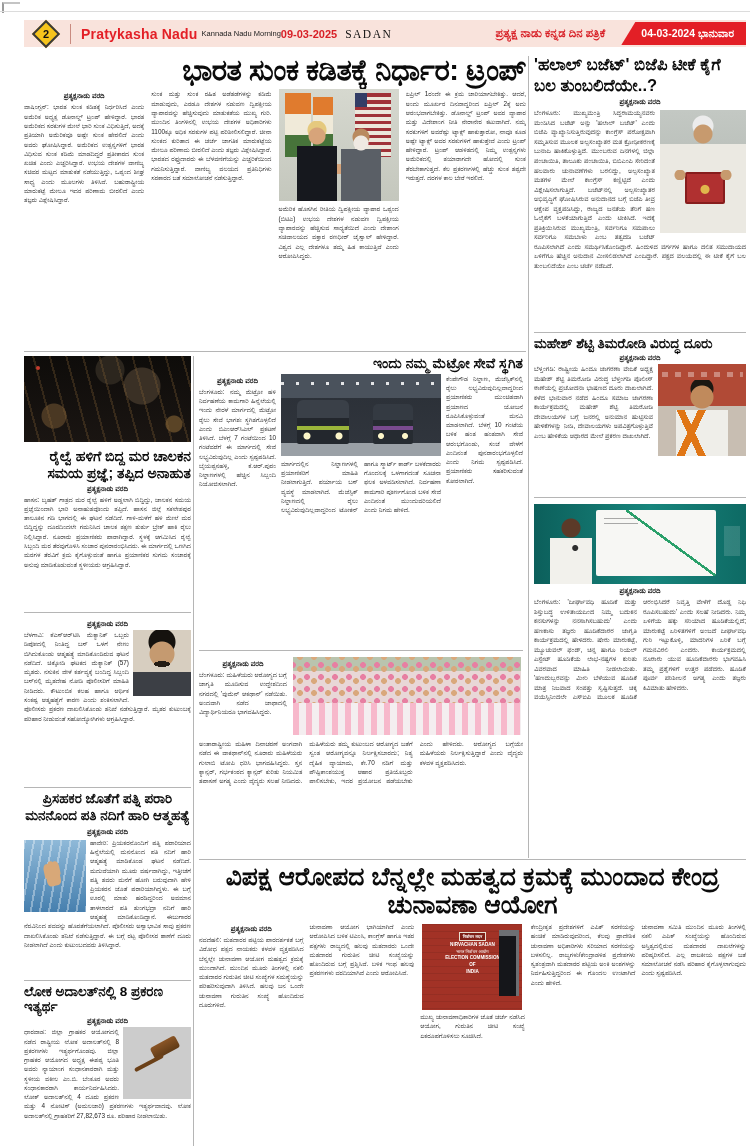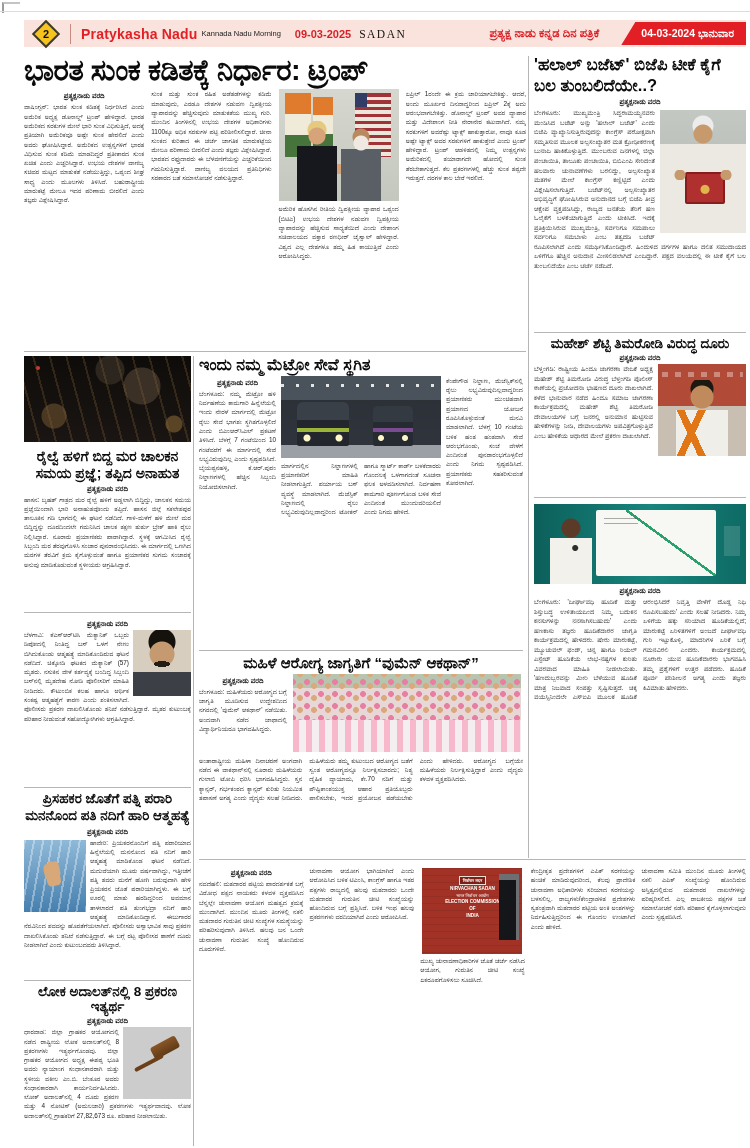--- a/index.html
+++ b/index.html
@@ -11,35 +11,35 @@
 
   
   .mast{position:absolute;left:24px;top:20px;width:722px;height:27px;background:#f9e3dc;
         display:flex;align-items:center;}
   .diamond{width:16px;height:16px;background:#f6c41c;border:2px solid #3a3a3a;
         transform:rotate(45deg);margin-left:12px;display:flex;align-items:center;justify-content:center;flex:0 0 auto;}
   .diamond span{transform:rotate(-45deg);font-weight:bold;font-size:11px;color:#111;}
   .mast-sep{width:1px;height:20px;background:#c98b80;margin:0 10px 0 14px;}
   .brand{color:#e31f26;font-weight:800;font-size:14px;letter-spacing:.2px;white-space:nowrap;}
   .brand-sub{color:#222;font-size:7.5px;margin-left:4px;white-space:nowrap;}
-  .mast-date{color:#d81f26;font-weight:700;font-size:11px;margin-left:14px;white-space:nowrap;}
+  .mast-date{color:#d81f26;font-weight:700;font-size:11px;white-space:nowrap;}
   .mast-day{font-family:"Liberation Serif",serif;font-size:11.5px;letter-spacing:1.5px;margin-left:8px;color:#111;white-space:nowrap;}
   .mast-fill{flex:1;}
-  .kn-title{color:#d81f26;font-weight:800;font-size:11.5px;white-space:nowrap;margin-right:22px;}
+  .kn-title{color:#d81f26;font-weight:800;font-size:11.5px;white-space:nowrap;margin-right:16px;}
   .ribbon{background:#e31f26;color:#fff;font-weight:bold;font-size:10.5px;
         padding:5px 12px 5px 20px;clip-path:polygon(14px 0,100% 0,100% 100%,0 100%);white-space:nowrap;}
 
   
   .art{position:absolute;overflow:hidden;}
   .hl{font-weight:800;color:#0b0b0b;line-height:1.12;margin:0;}
-  .hl-main{font-size:29px;text-align:left;letter-spacing:-.5px;}
+  .hl-main{font-size:29px;text-align:right;letter-spacing:-.5px;}
   .hl-xl{font-size:25px;text-align:center;}
-  .hl-lg{font-size:16px;text-align:left;}
+  .hl-lg{font-size:14px;text-align:right;}
   .hl-md{font-size:16px;text-align:center;}
-  .hl-sm{font-size:13.5px;text-align:center;}
+  .hl-sm{font-size:13.5px;}
   .byline{text-align:center;font-weight:bold;font-size:7px;color:#111;margin:3px 0 2px 0;}
   .body-txt{font-size:6.4px;line-height:1.45;text-align:justify;color:#1c1c1c;margin:0;}
   .cols{display:flex;gap:7px;}
   .col{flex:1;min-width:0;}
   .vline{position:absolute;width:1px;background:#b5b5b5;}
   .hline{position:absolute;height:1px;background:#b5b5b5;}
 
   
   .ph{position:relative;overflow:hidden;background:#ccc;}
   .ph-trump{width:100%;height:112px;margin-bottom:3px;
@@ -156,21 +156,21 @@
   .ph-eci::after{content:"";position:absolute;right:3px;top:6px;width:20px;height:66px;
     background:linear-gradient(#15161a,#15161a) no-repeat 0 0/100% 100%,#15161a;
     box-shadow:inset -3px 6px 0 #6d6f73;}
   .eci-sign{display:inline-block;margin-top:3px;background:#7d1f16;color:#fff;font-size:4px;
     padding:1px 3px;border:1px solid #e8e0d2;font-weight:bold;}
   .eci-line{color:#fff;font-weight:bold;font-size:4.6px;line-height:1.5;}
   .eci-line.hindi{font-size:4.2px;font-weight:normal;}
 
   
   .halal-hl{font-size:16.5px;text-align:left;line-height:1.25;}
-  .rail-hl{font-size:14px;text-align:center;line-height:1.2;}
+  .rail-hl{font-size:14px;text-align:right;line-height:1.2;}
   .elope-hl{font-size:13.5px;text-align:center;line-height:1.25;}
   .metro-mid{width:160px;flex:0 0 auto;}
   .metro-side{width:78px;flex:1;}
   .twocol{columns:2;column-gap:6px;}
   .threecol{columns:3;column-gap:7px;}
 </style>
 </head>
 <body>
 
 <div class="page">
@@ -279,21 +279,20 @@
       </div>
       <div class="metro-side">
         <p class="body-txt">ಕೆಂಪೇಗೌಡ ನಿಲ್ದಾಣ, ಮೆಜೆಸ್ಟಿಕ್‌ನಲ್ಲಿ ರೈಲು ಲಭ್ಯವಿರುವುದಿಲ್ಲವಾದ್ದರಿಂದ ಪ್ರಯಾಣಿಕರು ಮುಂಚಿತವಾಗಿ ಪ್ರಯಾಣದ ಯೋಜನೆ ರೂಪಿಸಿಕೊಳ್ಳುವಂತೆ ಮನವಿ ಮಾಡಲಾಗಿದೆ. ಬೆಳಗ್ಗೆ 10 ಗಂಟೆಯ ಬಳಿಕ ಹಂತ ಹಂತವಾಗಿ ಸೇವೆ ಆರಂಭಗೊಂಡು, ಸಂಜೆ ವೇಳೆಗೆ ಎಂದಿನಂತೆ ಪುನರಾರಂಭಗೊಳ್ಳಲಿದೆ ಎಂದು ನಿಗಮ ಸ್ಪಷ್ಟಪಡಿಸಿದೆ. ಪ್ರಯಾಣಿಕರು ಸಹಕರಿಸುವಂತೆ ಕೋರಲಾಗಿದೆ.</p>
       </div>
     </div>
   </section>
 
   <div class="hline" style="left:199px;top:650px;width:324px;"></div>
 
   <section class="art" style="left:199px;top:655px;width:324px;height:200px;">
-    <h3 class="hl hl-md" style="font-size:15px;">ಮಹಿಳೆ ಆರೋಗ್ಯ ಜಾಗೃತಿಗೆ “ವುಮೆನ್ ಆಕಥಾನ್”</h3>
     <div style="display:flex;gap:6px;margin-top:2px;">
       <div style="width:88px;flex:0 0 auto;">
         <div class="byline">ಪ್ರತ್ಯಕ್ಷನಾಡು ವರದಿ</div>
         <p class="body-txt">ಬೆಂಗಳೂರು: ಮಹಿಳೆಯರು ಆರೋಗ್ಯದ ಬಗ್ಗೆ ಜಾಗೃತಿ ಮೂಡಿಸುವ ಉದ್ದೇಶದಿಂದ ನಗರದಲ್ಲಿ 'ವುಮೆನ್ ಆಕಥಾನ್' ನಡೆಯಿತು. ಅಂದವಾಗಿ ನಡೆದ ಜಾಥಾದಲ್ಲಿ ವಿದ್ಯಾರ್ಥಿನಿಯರೂ ಭಾಗವಹಿಸಿದ್ದರು.</p>
       </div>
       <div class="ph ph-walk"></div>
     </div>
     <p class="body-txt threecol" style="margin-top:4px;height:92px;">ಅಂತಾರಾಷ್ಟ್ರೀಯ ಮಹಿಳಾ ದಿನಾಚರಣೆ ಅಂಗವಾಗಿ ನಡೆದ ಈ ವಾಕಥಾನ್‌ನಲ್ಲಿ ನೂರಾರು ಮಹಿಳೆಯರು ಗುಲಾಬಿ ಟೋಪಿ ಧರಿಸಿ ಭಾಗವಹಿಸಿದ್ದರು. ಸ್ತನ ಕ್ಯಾನ್ಸರ್, ಗರ್ಭಕಂಠದ ಕ್ಯಾನ್ಸರ್ ಕುರಿತು ನಿಯಮಿತ ತಪಾಸಣೆ ಅಗತ್ಯ ಎಂದು ವೈದ್ಯರು ಸಲಹೆ ನೀಡಿದರು. ಮಹಿಳೆಯರು ತಮ್ಮ ಕುಟುಂಬದ ಆರೋಗ್ಯದ ಜತೆಗೆ ಸ್ವಂತ ಆರೋಗ್ಯವನ್ನೂ ನಿರ್ಲಕ್ಷಿಸಬಾರದು; ನಿತ್ಯ ದೈಹಿಕ ವ್ಯಾಯಾಮ, ಕೇ.70 ನಡಿಗೆ ಮತ್ತು ಪೌಷ್ಟಿಕಾಂಶಯುಕ್ತ ಆಹಾರ ಪ್ರತಿಯೊಬ್ಬರು ಪಾಲಿಸಬೇಕು, ಇದರ ಪ್ರಯೋಜನ ಪಡೆಯಬೇಕು ಎಂದು ಹೇಳಿದರು. ಆರೋಗ್ಯದ ಬಗ್ಗೆಯೇ ಮಹಿಳೆಯರು ನಿರ್ಲಕ್ಷಿಸುತ್ತಿದ್ದಾರೆ ಎಂದು ವೈದ್ಯರು ಕಳವಳ ವ್ಯಕ್ತಪಡಿಸಿದರು.</p>
   </section>
 
@@ -310,20 +309,21 @@
   <div class="hline" style="left:534px;top:497px;width:212px;"></div>
 
   <section class="art" style="left:534px;top:501px;width:212px;height:356px;">
     <div class="ph ph-invest"></div>
     <div class="byline">ಪ್ರತ್ಯಕ್ಷನಾಡು ವರದಿ</div>
     <p class="body-txt twocol" style="font-size:6.6px;height:220px;">ಬೆಂಗಳೂರು: 'ದೀರ್ಘಾವಧಿ ಹೂಡಿಕೆ ಮತ್ತು ಶಿಸ್ತುಬದ್ಧ ಉಳಿತಾಯದಿಂದ ನಿಮ್ಮ ಬದುಕಿನ ಕನಸುಗಳನ್ನು ನನಸಾಗಿಸಬಹುದು' ಎಂದು ಹಣಕಾಸು ತಜ್ಞರು ಹೂಡಿಕೆದಾರರ ಜಾಗೃತಿ ಕಾರ್ಯಕ್ರಮದಲ್ಲಿ ಹೇಳಿದರು. ಷೇರು ಮಾರುಕಟ್ಟೆ, ಮ್ಯೂಚುವಲ್ ಫಂಡ್, ಚಿನ್ನ ಹಾಗೂ ರಿಯಲ್ ಎಸ್ಟೇಟ್ ಹೂಡಿಕೆಯ ಲಾಭ-ನಷ್ಟಗಳ ಕುರಿತು ವಿವರವಾದ ಮಾಹಿತಿ ನೀಡಲಾಯಿತು. 'ಹಣದುಬ್ಬರವನ್ನು ಮೀರಿ ಬೆಳೆಯುವ ಹೂಡಿಕೆ ಮಾತ್ರ ನಿಜವಾದ ಸಂಪತ್ತು ಸೃಷ್ಟಿಸುತ್ತದೆ. ಚಿಕ್ಕ ವಯಸ್ಸಿನಿಂದಲೇ ಎಸ್‌ಐಪಿ ಮೂಲಕ ಹೂಡಿಕೆ ಆರಂಭಿಸಿದರೆ ನಿವೃತ್ತಿ ವೇಳೆಗೆ ದೊಡ್ಡ ನಿಧಿ ರೂಪಿಸಬಹುದು' ಎಂದು ಸಲಹೆ ನೀಡಿದರು. ನಿಮ್ಮ ಏಳಿಗೆಯ ಹಕ್ಕು ಸರಿಯಾದ ಹೂಡಿಕೆಯಲ್ಲಿದೆ; ಮಾರುಕಟ್ಟೆ ಏರಿಳಿತಗಳಿಗೆ ಅಂಜದೆ ದೀರ್ಘಾವಧಿ ಗುರಿ ಇಟ್ಟುಕೊಳ್ಳಿ, ಮಾದರಿಗಳ ಏರಿಕೆ ಬಗ್ಗೆ ಗಮನವಿರಲಿ ಎಂದರು. ಕಾರ್ಯಕ್ರಮದಲ್ಲಿ ನೂರಾರು ಯುವ ಹೂಡಿಕೆದಾರರು ಭಾಗವಹಿಸಿ ತಮ್ಮ ಪ್ರಶ್ನೆಗಳಿಗೆ ಉತ್ತರ ಪಡೆದರು. ಹೂಡಿಕೆ ಪೂರ್ವ ಪರಿಶೀಲನೆ ಅಗತ್ಯ ಎಂದು ತಜ್ಞರು ಕಿವಿಮಾತು ಹೇಳಿದರು.</p>
   </section>
 
   <div class="hline" style="left:199px;top:859px;width:547px;"></div>
   <section class="art" style="left:199px;top:862px;width:547px;height:282px;">
+    <h1 class="hl hl-xl">ವಿಪಕ್ಷ ಆರೋಪದ ಬೆನ್ನಲ್ಲೇ ಮಹತ್ವದ ಕ್ರಮಕ್ಕೆ ಮುಂದಾದ ಕೇಂದ್ರ ಚುನಾವಣಾ ಆಯೋಗ</h1>
     <div class="cols" style="gap:6px;margin-top:4px;height:212px;">
       <div class="col">
         <div class="byline">ಪ್ರತ್ಯಕ್ಷನಾಡು ವರದಿ</div>
         <p class="body-txt">ನವದೆಹಲಿ: ಮತದಾರರ ಪಟ್ಟಿಯ ಪಾರದರ್ಶಕತೆ ಬಗ್ಗೆ ವಿರೋಧ ಪಕ್ಷದ ನಾಯಕರು ಕಳವಳ ವ್ಯಕ್ತಪಡಿಸಿದ ಬೆನ್ನಲ್ಲೇ ಚುನಾವಣಾ ಆಯೋಗ ಮಹತ್ವದ ಕ್ರಮಕ್ಕೆ ಮುಂದಾಗಿದೆ. ಮುಂದಿನ ಮೂರು ತಿಂಗಳಲ್ಲಿ ನಕಲಿ ಮತದಾರರ ಗುರುತಿನ ಚೀಟಿ ಸಂಖ್ಯೆಗಳ ಸಮಸ್ಯೆಯನ್ನು ಪರಿಹರಿಸುವುದಾಗಿ ತಿಳಿಸಿದೆ. ಹಲವು ಜನ ಒಂದೇ ಚುನಾವಣಾ ಗುರುತಿನ ಸಂಖ್ಯೆ ಹೊಂದಿರುವ ದೂರುಗಳಿವೆ.</p>
       </div>
       <div class="col">
         <p class="body-txt">ಚುನಾವಣಾ ಆಯೋಗ ಭಾಗಿಯಾಗಿದೆ ಎಂದು ಆರೋಪಿಸಿದ ಬಳಿಕ ಟಿಎಂಸಿ, ಕಾಂಗ್ರೆಸ್ ಹಾಗೂ ಇತರ ಪಕ್ಷಗಳು ರಾಜ್ಯದಲ್ಲಿ ಹಲವು ಮತದಾರರು ಒಂದೇ ಮತದಾರರ ಗುರುತಿನ ಚೀಟಿ ಸಂಖ್ಯೆಯನ್ನು ಹೊಂದಿರುವ ಬಗ್ಗೆ ಪ್ರಶ್ನಿಸಿವೆ. ಬಳಿಕ ಇಂಥ ಹಲವು ಪ್ರಕರಣಗಳು ವರದಿಯಾಗಿವೆ ಎಂದು ಆರೋಪಿಸಿವೆ.</p>
       </div>
       <div class="col">
         <div class="ph ph-eci">

